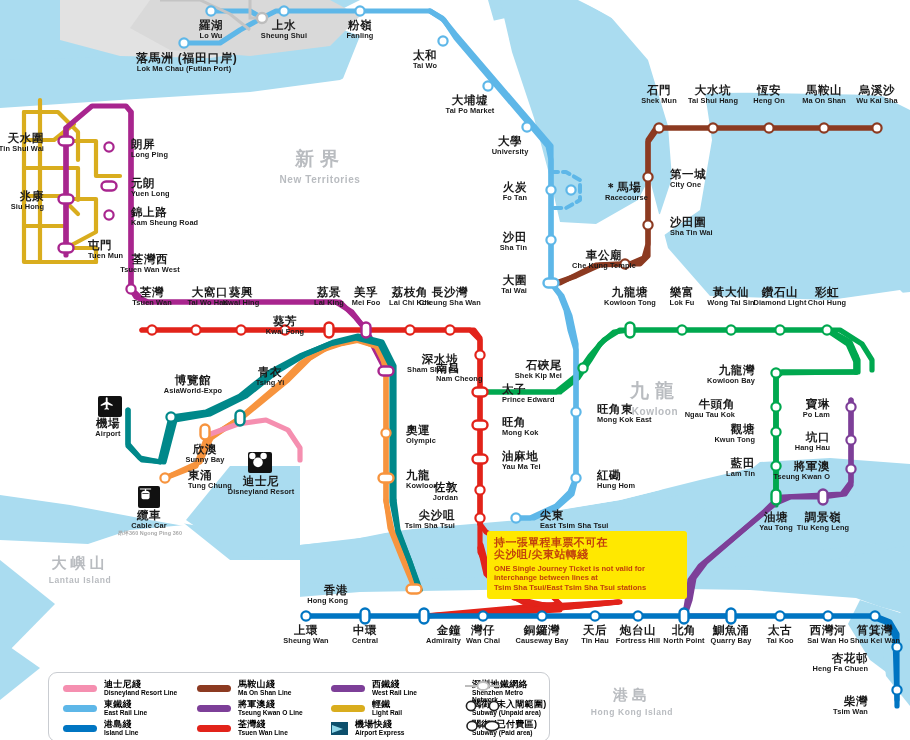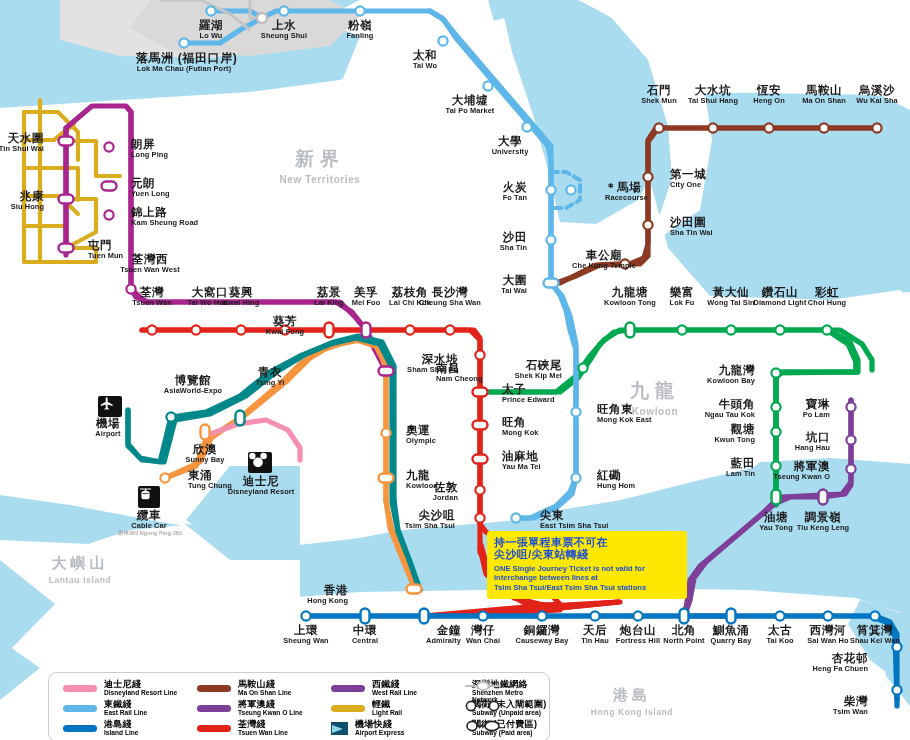--- a/index.html
+++ b/index.html
@@ -12,21 +12,21 @@
   .lbl .en{display:block;font-size:7.4px;font-weight:700;letter-spacing:.1px;margin-top:.5px;}
   .lbl.small .cn{font-size:12px;}
   .lbl.left{text-align:right;}
   .lbl.right{text-align:left;}
   .region{position:absolute;text-align:center;color:#b9bcc0;pointer-events:none;}
   .region .cn{display:block;font-size:19px;font-weight:600;letter-spacing:6px;}
   .region .en{display:block;font-size:10px;font-weight:600;letter-spacing:.6px;margin-top:2px;}
   .region.sm .cn{font-size:15px;letter-spacing:4px;}
   .region.sm .en{font-size:8.5px;}
   .notice{position:absolute;background:#ffe800;border-radius:3px;padding:5px 7px 6px 7px;
-          color:#1d4ed8;line-height:1.12;}
+          color:#c2410c;line-height:1.12;}
   .notice .n-cn{font-size:11px;font-weight:700;letter-spacing:.4px;display:block;}
   .notice .n-en{font-size:7.6px;font-weight:700;display:block;margin-top:3px;line-height:1.3;}
   .legend{position:absolute;background:#fff;border:1px solid #c9ccd1;border-radius:9px;}
   .lg-row{position:absolute;display:flex;align-items:center;}
   .lg-bar{width:34px;height:7px;border-radius:3.5px;flex:0 0 auto;}
   .lg-tx{margin-left:7px;line-height:1.05;}
   .lg-tx .cn{display:block;font-size:9px;font-weight:700;letter-spacing:.3px;}
   .lg-tx .en{display:block;font-size:6.6px;font-weight:700;margin-top:1px;}
   .ae-ico{width:17px;height:13px;flex:0 0 auto;background:#0d4f6c;position:relative;overflow:hidden;}
   .ae-ico:before{content:"";position:absolute;left:1px;top:3px;width:0;height:0;
@@ -481,21 +481,21 @@
         <span class="en">Diamond Light</span>
       </div>
       <div class="lbl" style="left: 790px; top: 287px; width: 74px;">
         <span class="cn">彩虹</span>
         <span class="en">Choi Hung</span>
       </div>
       <div class="lbl left" style="left: 681px; top: 365px; width: 74px;">
         <span class="cn">九龍灣</span>
         <span class="en">Kowloon Bay</span>
       </div>
-      <div class="lbl left" style="left: 681px; top: 399px; width: 74px;">
+      <div class="lbl left" style="left: 661px; top: 399px; width: 74px;">
         <span class="cn">牛頭角</span>
         <span class="en">Ngau Tau Kok</span>
       </div>
       <div class="lbl left" style="left: 681px; top: 424px; width: 74px;">
         <span class="cn">觀塘</span>
         <span class="en">Kwun Tong</span>
       </div>
       <div class="lbl left" style="left: 681px; top: 458px; width: 74px;">
         <span class="cn">藍田</span>
         <span class="en">Lam Tin</span>

